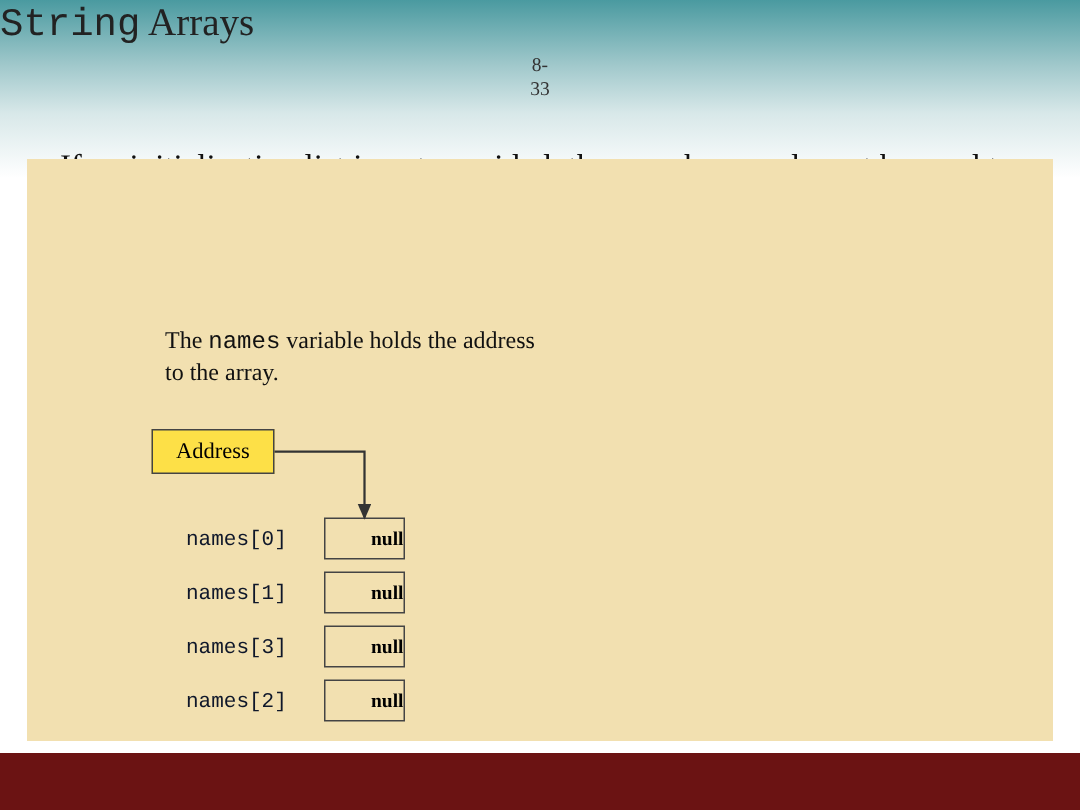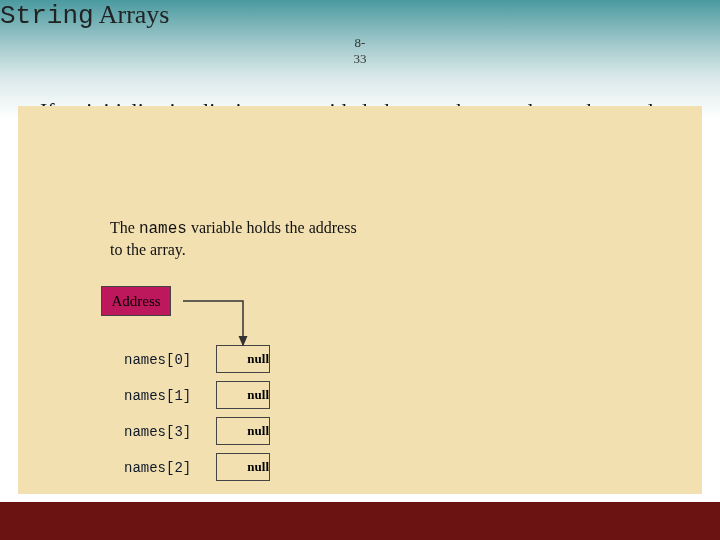--- a/index.html
+++ b/index.html
@@ -69,27 +69,27 @@
     line-height: 1.3;
     margin-left: 48px;
   }
   .caption .mono {
     font-family: 'Courier New', monospace;
   }
   .address-box {
     position: absolute;
     left: 101px;
     top: 286px;
-    width: 70px;
+    width: 82px;
     height: 30px;
     border: 1px solid #444;
     text-align: center;
     font-size: 15px;
     line-height: 28px;
-    background: #be185d;
+    background: #fde047;
   }
   .idx-label {
     position: absolute;
     font-family: 'Courier New', monospace;
     font-size: 14px;
     color: #0f172a;
   }
   .val-box {
     position: absolute;
     width: 54px;

